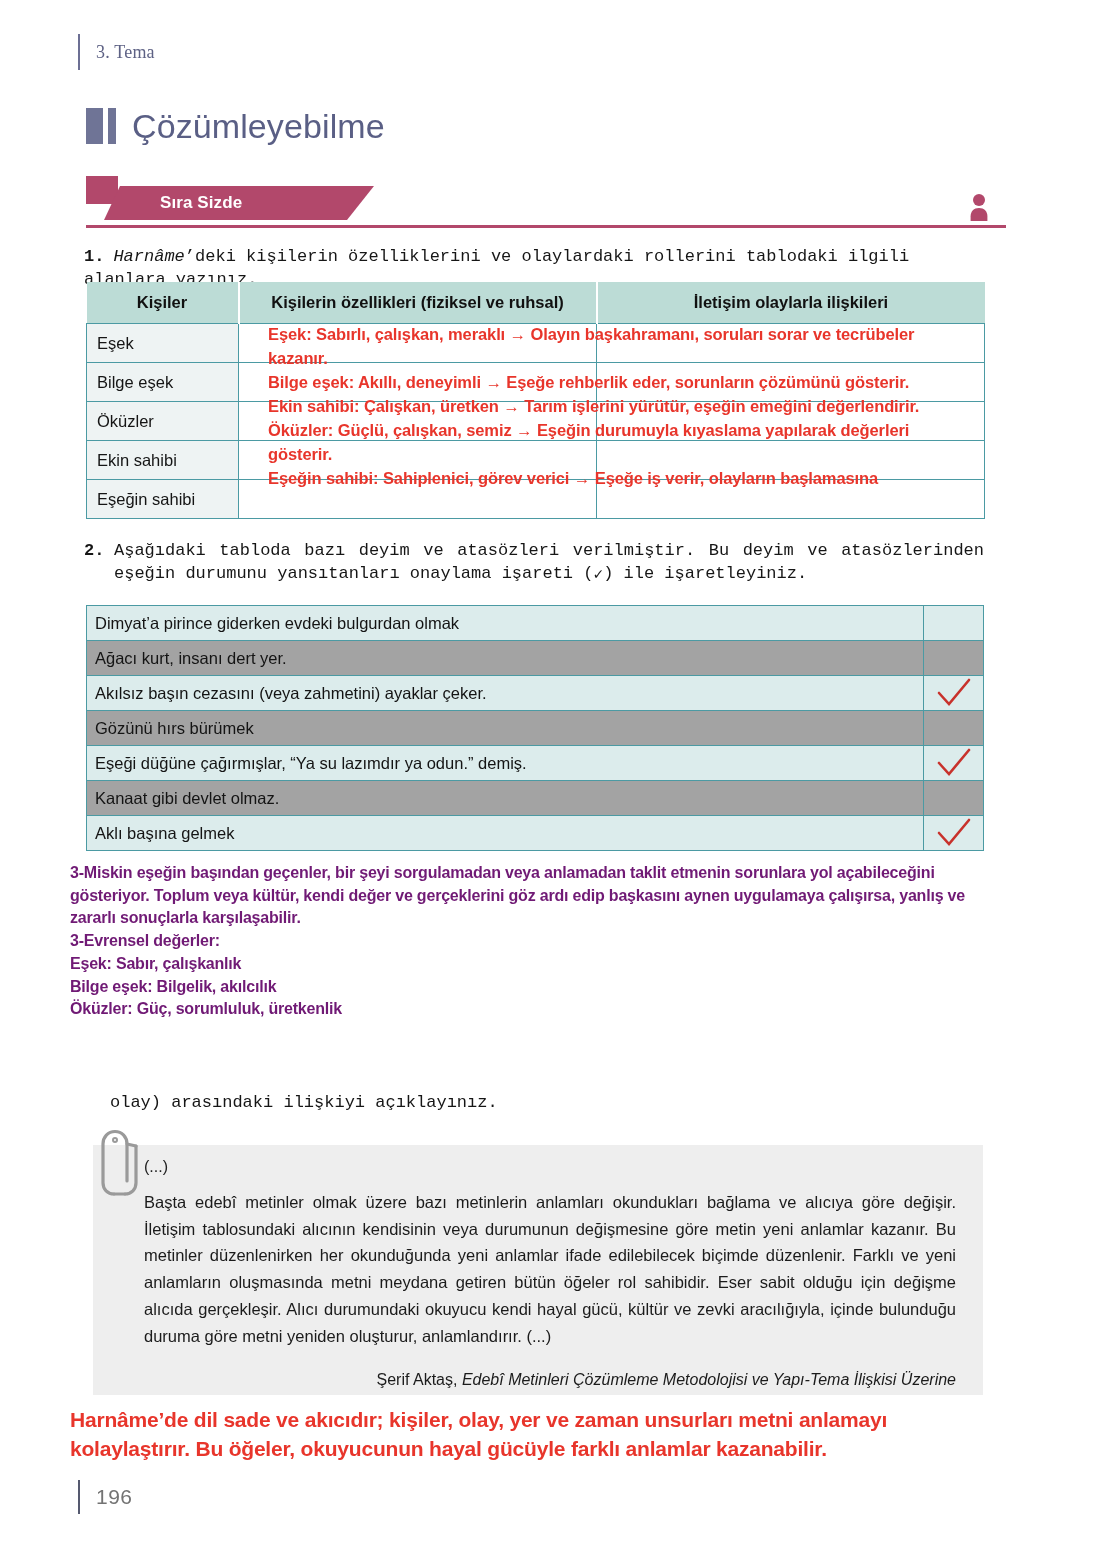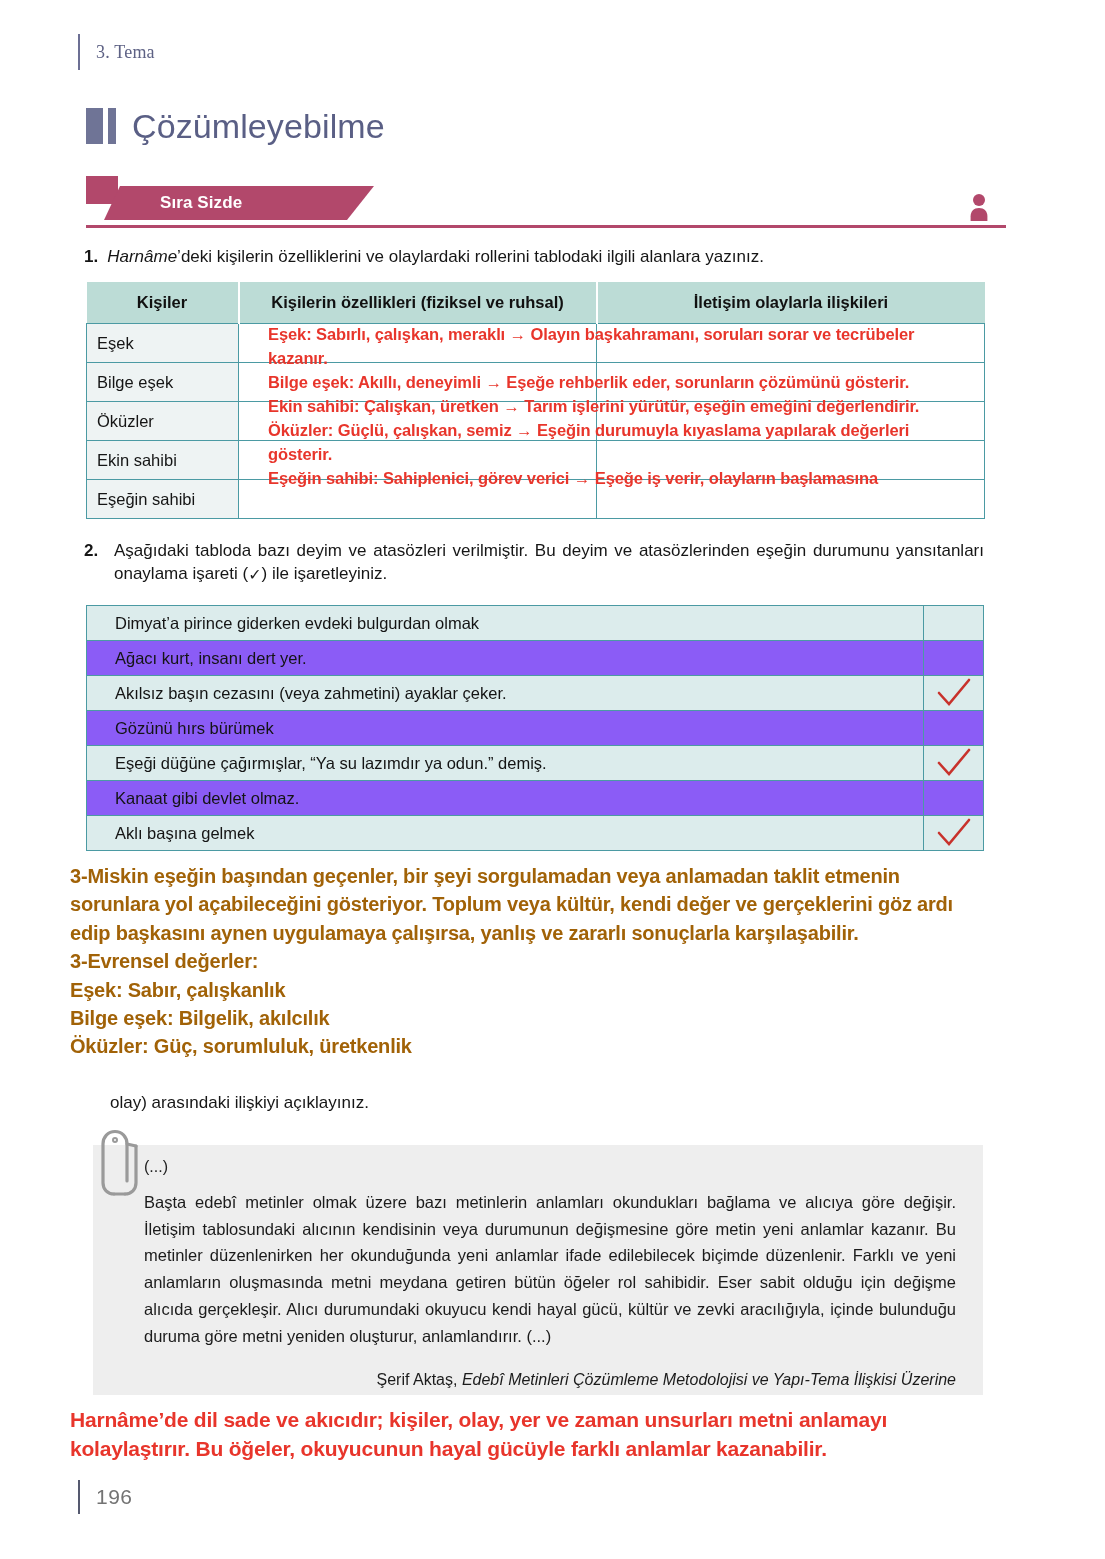--- a/index.html
+++ b/index.html
@@ -75,21 +75,21 @@
     width: 920px; height: 3px; background: #b2486b;
   }
   .person-icon {
     position: absolute; right: 16px; bottom: 7px;
     width: 22px; height: 28px;
   }
 
   
   .q {
     position: absolute;
-    font-family: Liberation Sans, sans-serif;
+    font-family: Liberation Mono, monospace;
     font-size: 17px;
     color: #161616;
     line-height: 1.35;
   }
   .q .num { font-weight: bold; }
   .q1 { left: 84px; top: 246px; width: 880px; }
   .q1 .num { margin-right: 9px; }
   .q2 { left: 84px; top: 540px; width: 900px; text-align: justify; }
   .q2 .num { position: absolute; left: 0; top: 0; }
   .q2 .body { display: block; margin-left: 30px; }
@@ -152,39 +152,39 @@
     left: 86px; top: 605px;
     width: 898px;
     border-collapse: collapse;
     table-layout: fixed;
   }
   .tbl2 td {
     border: 1px solid #4b9aa3;
     height: 35px;
     font-size: 16.5px;
     color: #141414;
-    padding: 3px 28px;
+    padding: 3px 8px;
     vertical-align: middle;
   }
   .tbl2 td.mark-cell { width: 60px; padding: 0; text-align: center; }
   .tbl2 tr.shade td { background: #dcecec; }
-  .tbl2 tr.plain td { background: #8b5cf6; }
+  .tbl2 tr.plain td { background: #a3a3a3; }
   .check {
     display: inline-block;
     width: 36px; height: 30px;
     vertical-align: middle;
   }
 
   
   .red-block {
     position: absolute;
     left: 70px; top: 862px;
     width: 900px;
-    color: #a16207;
-    font-size: 20px;
+    color: #701a75;
+    font-size: 16px;
     font-weight: bold;
     line-height: 1.42;
     letter-spacing: -0.2px;
   }
 
   
   .quote-box {
     position: absolute;
     left: 93px; top: 1145px;
     width: 890px; height: 250px;

